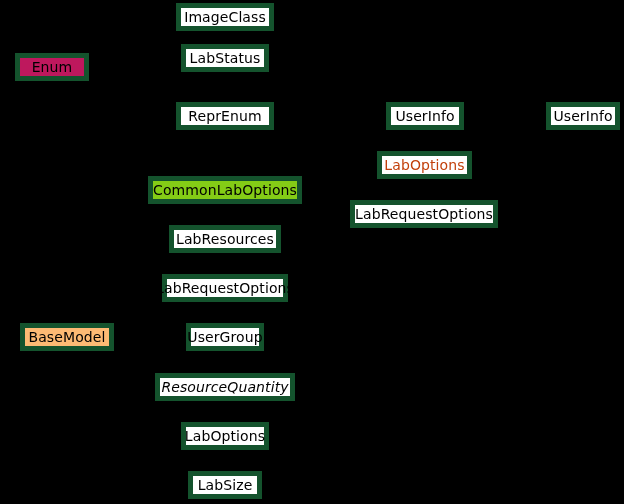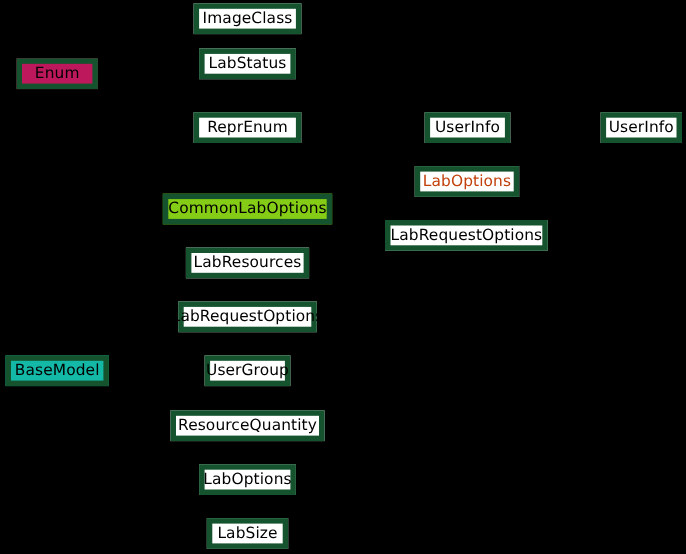--- a/index.html
+++ b/index.html
@@ -103,27 +103,27 @@
       </div>
       <div class="class-node" style="left: 350px; top: 200px; width: 148px; height: 28px; background: rgb(255, 255, 255); color: rgb(0, 0, 0);">
         <span class="class-node-label">LabRequestOptions</span>
       </div>
       <div class="class-node" style="left: 169px; top: 225px; width: 112px; height: 28px; background: rgb(255, 255, 255); color: rgb(0, 0, 0);">
         <span class="class-node-label">LabResources</span>
       </div>
       <div class="class-node" style="left: 162px; top: 274px; width: 126px; height: 28px; background: rgb(255, 255, 255); color: rgb(0, 0, 0);">
         <span class="class-node-label">LabRequestOptions</span>
       </div>
-      <div class="class-node" style="left: 5px; top: 323px; width: 94px; height: 28px; background: #14b8a6; color: rgb(0, 0, 0); text-align: center;">
+      <div class="class-node" style="left: 20px; top: 323px; width: 94px; height: 28px; background: #fdba74; color: rgb(0, 0, 0); text-align: center;">
         <span class="class-node-label">BaseModel</span>
       </div>
       <div class="class-node" style="left: 186px; top: 323px; width: 78px; height: 28px; background: rgb(255, 255, 255); color: rgb(0, 0, 0);">
         <span class="class-node-label">UserGroup</span>
       </div>
-      <div class="class-node" style="left: 155px; top: 373px; width: 140px; height: 28px; background: rgb(255, 255, 255); color: rgb(0, 0, 0);">
+      <div class="class-node" style="left: 155px; top: 373px; width: 140px; height: 28px; background: rgb(255, 255, 255); color: rgb(0, 0, 0); font-style: italic;">
         <span class="class-node-label">ResourceQuantity</span>
       </div>
       <div class="class-node" style="left: 181px; top: 422px; width: 88px; height: 28px; background: rgb(255, 255, 255); color: rgb(0, 0, 0);">
         <span class="class-node-label">LabOptions</span>
       </div>
       <div class="class-node" style="left: 188px; top: 471px; width: 74px; height: 28px; background: rgb(255, 255, 255); color: rgb(0, 0, 0);">
         <span class="class-node-label">LabSize</span>
       </div>
     </div>
 

